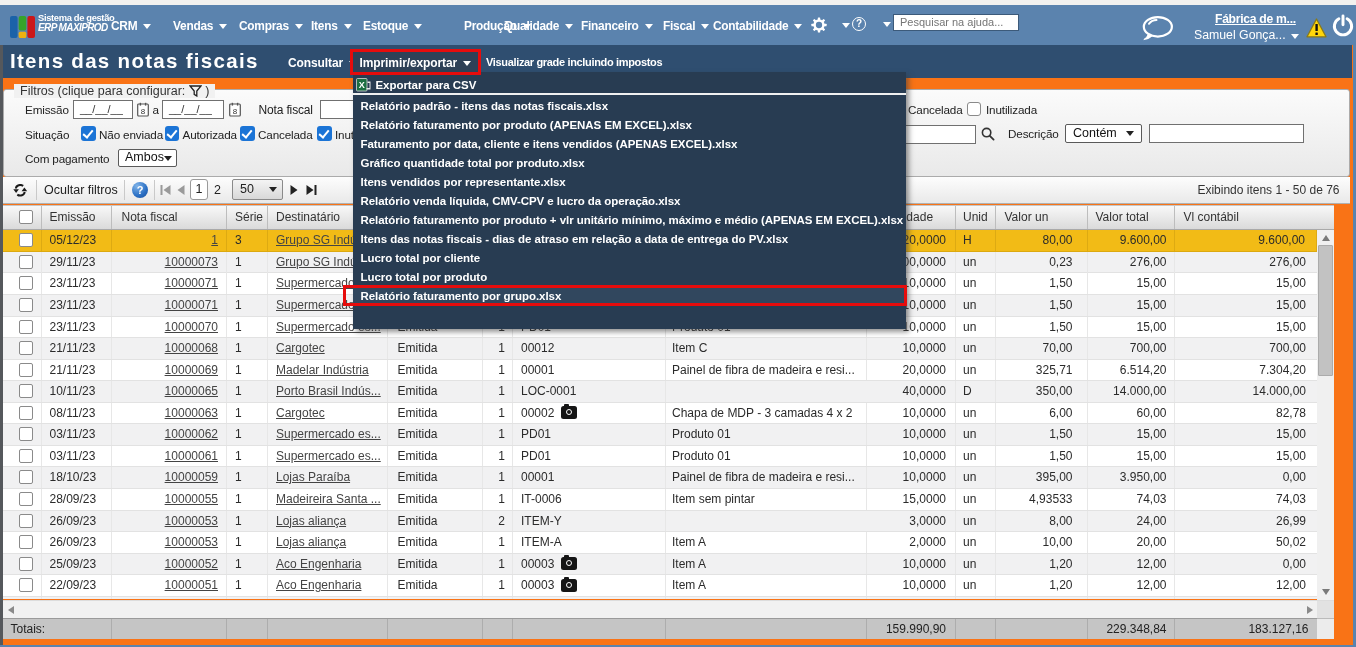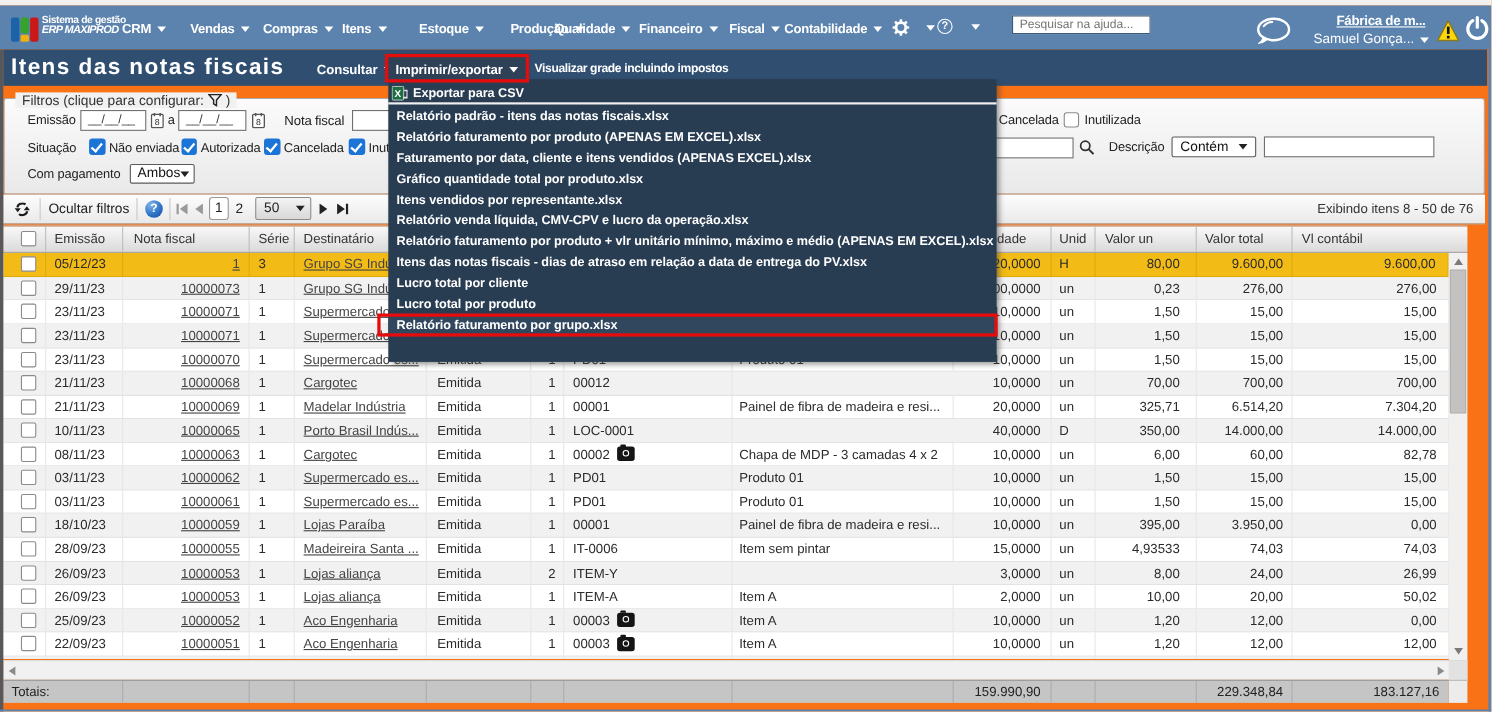--- a/index.html
+++ b/index.html
@@ -97,21 +97,21 @@
       <rect x="8.7" y="5" width="7.6" height="14.5" rx="2" fill="#36a32a"></rect>
       <rect x="8.7" y="20.7" width="7.6" height="6.3" rx="1.5" fill="#eeb111"></rect>
       <rect x="17.4" y="5" width="7.6" height="22" rx="2" fill="#cc1719"></rect>
     </svg>
     <div class="abs" style="left:38px; top:7px; color:#fff; font-size:9.4px; font-weight:bold; letter-spacing:-0.35px;">Sistema de gestão</div>
     <div class="abs" style="left:38px; top:17px; color:#fff; font-size:10px; font-weight:bold; font-style:italic; letter-spacing:-0.6px;">ERP MAXIPROD</div>
     <div class="navitem" style="left:111px;">CRM<span class="navarr"></span></div>
     <div class="navitem" style="left:173px;">Vendas<span class="navarr"></span></div>
     <div class="navitem" style="left:239px;">Compras<span class="navarr"></span></div>
     <div class="navitem" style="left:311px;">Itens<span class="navarr"></span></div>
-    <div class="navitem" style="left:361px;padding-left:20px;">Estoque<span class="navarr"></span></div>
+    <div class="navitem" style="left:343px;padding-left:20px;">Estoque<span class="navarr"></span></div>
     <div class="navitem" style="left:429px;margin-left:35px;">Produção<span class="navarr"></span></div>
     <div class="navitem" style="left:504px;">Qualidade<span class="navarr"></span></div>
     <div class="navitem" style="left:581px;">Financeiro<span class="navarr"></span></div>
     <div class="navitem" style="left:663px;">Fiscal<span class="navarr"></span></div>
     <div class="navitem" style="left:713px;">Contabilidade<span class="navarr"></span></div>
 
     <svg class="abs" style="left:811px; top:12px;" width="16" height="16" viewBox="0 0 16 16">
       <g fill="#fff">
           <rect x="6.8" y="0.4" width="2.4" height="3.2" rx="0.5"></rect>
           <rect x="6.8" y="12.4" width="2.4" height="3.2" rx="0.5"></rect>
@@ -124,21 +124,21 @@
             <rect x="12.4" y="6.8" width="3.2" height="2.4" rx="0.5"></rect>
           </g>
         </g>
       <circle cx="8" cy="8" r="4.4" fill="none" stroke="#fff" stroke-width="2.5"></circle>
     </svg>
     <span class="navarr abs" style="left:836px; top:18px;"></span>
 
     <div class="abs" style="left:852px; top:12px; width:14px; height:14px; border:1.8px solid #fff; border-radius:50%; color:#fff; font-size:10px; font-weight:bold; text-align:center; line-height:11px;">?</div>
     <span class="navarr abs" style="left:877px; top:17px;"></span>
 
-    <div class="abs" style="left:920px; top:8.5px; width:126px; height:17px; background:#fff; border:1px solid #3c5a7a; font-size:11px; color:#757575; line-height:15px; padding-left:6px;">Pesquisar na ajuda...</div>
+    <div class="abs" style="left:893px; top:8.5px; width:126px; height:17px; background:#fff; border:1px solid #3c5a7a; font-size:11px; color:#757575; line-height:15px; padding-left:6px;">Pesquisar na ajuda...</div>
 
     <svg class="abs" style="left:1140px; top:10px;" width="34" height="27" viewBox="0 0 40 30">
       <ellipse cx="21" cy="13" rx="16.5" ry="11.5" fill="none" stroke="#fff" stroke-width="2.6"></ellipse>
       <path d="M10 21 q-1.5 5 -5.5 7 q6 -0.5 9.5 -4" fill="#fff" stroke="#fff" stroke-width="1"></path>
       <path d="M10.5 9.5 q3.5 -4.5 9 -4.5" fill="none" stroke="#fff" stroke-width="2.2" stroke-linecap="round"></path>
     </svg>
     <div class="abs" style="left:1215px; top:7px; color:#fff; font-size:12.2px; font-weight:bold; letter-spacing:-0.3px; text-decoration:underline; white-space:nowrap;">Fábrica de m...</div>
     <div class="abs" style="left:1194px; top:23px; color:#fff; font-size:12.3px; white-space:nowrap;">Samuel Gonça...</div>
     <span class="navarr abs" style="left:1285px; top:29px;"></span>
 
@@ -231,21 +231,21 @@
     <div class="abs" style="left:211px; top:6px; font-size:12.5px; color:#222;">2</div>
     <div class="abs" style="left:229px; top:2.5px; width:51px; height:21px; background:linear-gradient(#f4f4f4,#d8d8d8); border:1px solid #8a8a8a; border-radius:2px; font-size:12.5px; color:#222; line-height:19px; padding-left:7px;">50</div>
     <span class="selarr" style="left:266px; top:10.5px;"></span>
     <svg class="abs" style="left:287px; top:8px;" width="8" height="10" viewBox="0 0 8 10">
         <path d="M0.5 0 v10 L7.5 5 z" fill="#222"></path>
       </svg>
     <svg class="abs" style="left:303px; top:8px;" width="11" height="10" viewBox="0 0 11 10">
         <path d="M0.5 0 v10 L7.5 5 z" fill="#222"></path>
         <rect x="8.5" y="0" width="2" height="10" fill="#222"></rect>
       </svg>
-    <div class="abs" style="right:10px; top:6px; font-size:12px; color:#333;">Exibindo itens 8 - 50 de 76</div>
+    <div class="abs" style="right:10px; top:6px; font-size:12px; color:#333;">Exibindo itens 1 - 50 de 76</div>
   </div>
   <div id="ghead" class="abs">
     <div class="hc" style="left:0; width:39px;">
         <div class="gcb" style="top:4.5px;"></div>
       </div>
     <div class="hc" style="left:39px; width:70px; padding-left:8px;">Emissão</div>
     <div class="hc" style="left:109px; width:115.5px; padding-left:10px;">Nota fiscal</div>
     <div class="hc" style="left:224.5px; width:41px; padding-left:8px;">Série</div>
     <div class="hc" style="left:265.5px; width:119.5px; padding-left:8px;">Destinatário</div>
     <div class="hc" style="left:385px; width:95px; padding-left:10px;">Situação</div>
@@ -353,20 +353,21 @@
         <div class="c k0">
           <div class="gcb"></div>
         </div>
         <div class="c k1">21/11/23</div>
         <div class="c k2 rt"><span class="lk">10000068</span></div>
         <div class="c k3">1</div>
         <div class="c k4"><span class="lk">Cargotec</span></div>
         <div class="c k5">Emitida</div>
         <div class="c k6 rt">1</div>
         <div class="c k7">00012</div>
+        <div class="c k8">Item C</div>
         <div class="c k9 rt">10,0000</div>
         <div class="c k10">un</div>
         <div class="c k11 rt">70,00</div>
         <div class="c k12 rt">700,00</div>
         <div class="c k13 rt">700,00</div>
       </div>
     <div class="row">
         <div class="c k0">
           <div class="gcb"></div>
         </div>

